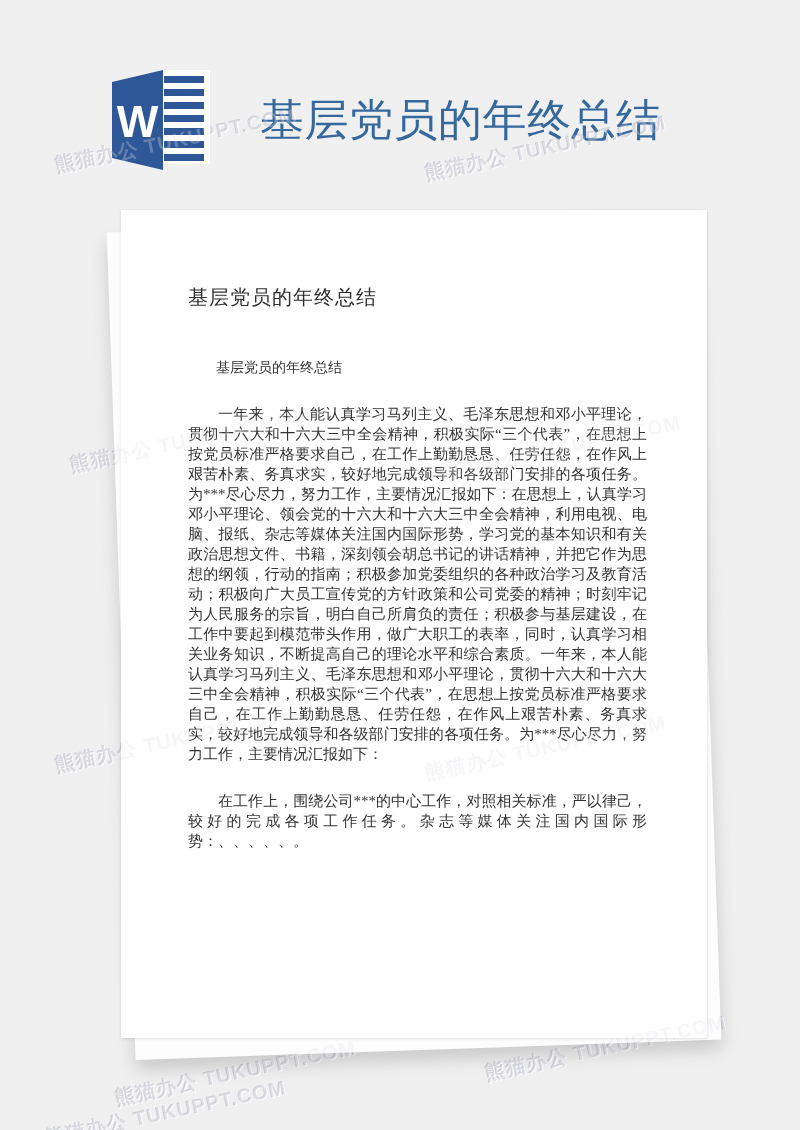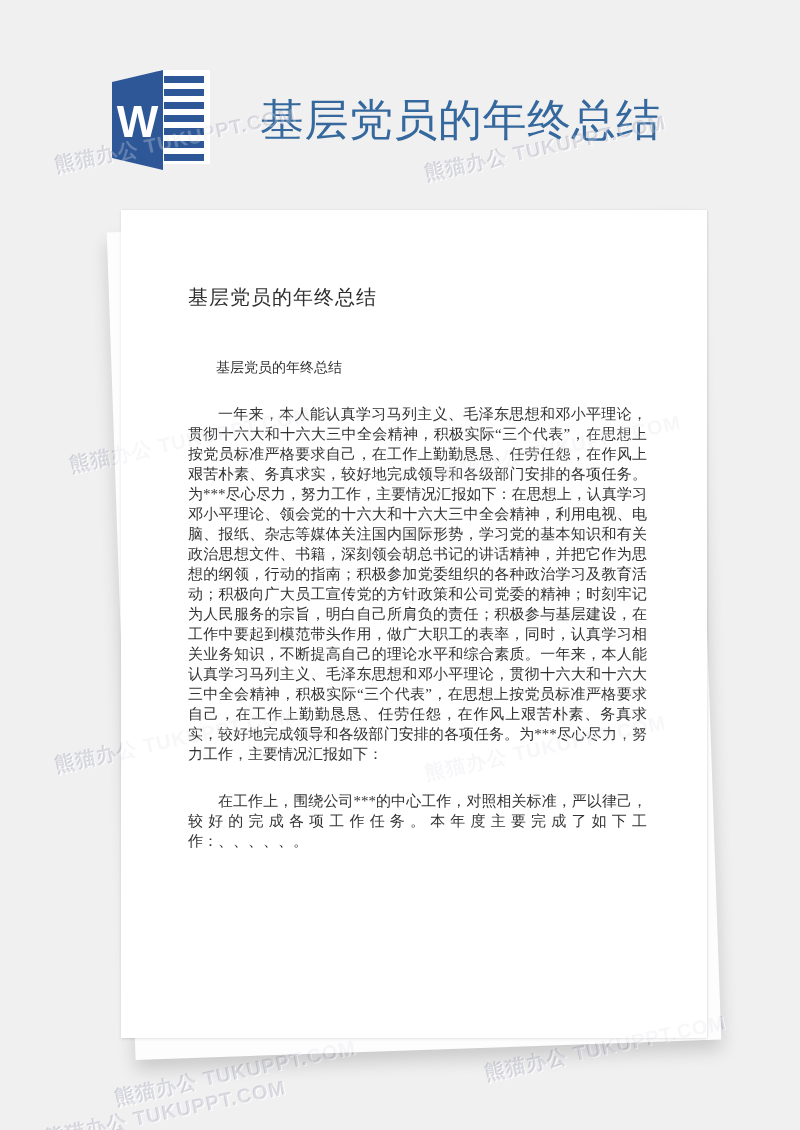--- a/index.html
+++ b/index.html
@@ -69,21 +69,21 @@
   <span style="left:485px;top:1060px">熊猫办公 TUKUPPT.COM</span>
   <span style="left:45px;top:1125px">熊猫办公 TUKUPPT.COM</span>
 </div>
 
 <div class="page-back"></div>
 
 <div class="page">
   <h2 class="doc-title">基层党员的年终总结</h2>
   <p class="doc-heading">基层党员的年终总结</p>
   <p class="doc-paragraph">一年来，本人能认真学习马列主义、毛泽东思想和邓小平理论，贯彻十六大和十六大三中全会精神，积极实际“三个代表”，在思想上按党员标准严格要求自己，在工作上勤勤恳恳、任劳任怨，在作风上艰苦朴素、务真求实，较好地完成领导和各级部门安排的各项任务。为***尽心尽力，努力工作，主要情况汇报如下：在思想上，认真学习邓小平理论、领会党的十六大和十六大三中全会精神，利用电视、电脑、报纸、杂志等媒体关注国内国际形势，学习党的基本知识和有关政治思想文件、书籍，深刻领会胡总书记的讲话精神，并把它作为思想的纲领，行动的指南；积极参加党委组织的各种政治学习及教育活动；积极向广大员工宣传党的方针政策和公司党委的精神；时刻牢记为人民服务的宗旨，明白自己所肩负的责任；积极参与基层建设，在工作中要起到模范带头作用，做广大职工的表率，同时，认真学习相关业务知识，不断提高自己的理论水平和综合素质。一年来，本人能认真学习马列主义、毛泽东思想和邓小平理论，贯彻十六大和十六大三中全会精神，积极实际“三个代表”，在思想上按党员标准严格要求自己，在工作上勤勤恳恳、任劳任怨，在作风上艰苦朴素、务真求实，较好地完成领导和各级部门安排的各项任务。为***尽心尽力，努力工作，主要情况汇报如下：</p>
-  <p class="doc-paragraph">在工作上，围绕公司***的中心工作，对照相关标准，严以律己，较好的完成各项工作任务。本年度主要完成了如下工作：、、、、、。</p>
+  <p class="doc-paragraph">在工作上，围绕公司***的中心工作，对照相关标准，严以律己，较好的完成各项工作任务。杂志等媒体关注国内国际形势：、、、、、。</p>
 </div>
 
 <div class="header">
   <svg class="word-icon" width="100" height="105" viewBox="0 0 100 105" aria-hidden="true">
     <rect x="46" y="2" width="52" height="94" fill="#ffffff"></rect>
     <g fill="#2d5796">
       <rect x="52" y="8" width="40" height="7"></rect>
       <rect x="52" y="21" width="40" height="7"></rect>
       <rect x="52" y="34" width="40" height="7"></rect>
       <rect x="52" y="47" width="40" height="7"></rect>

